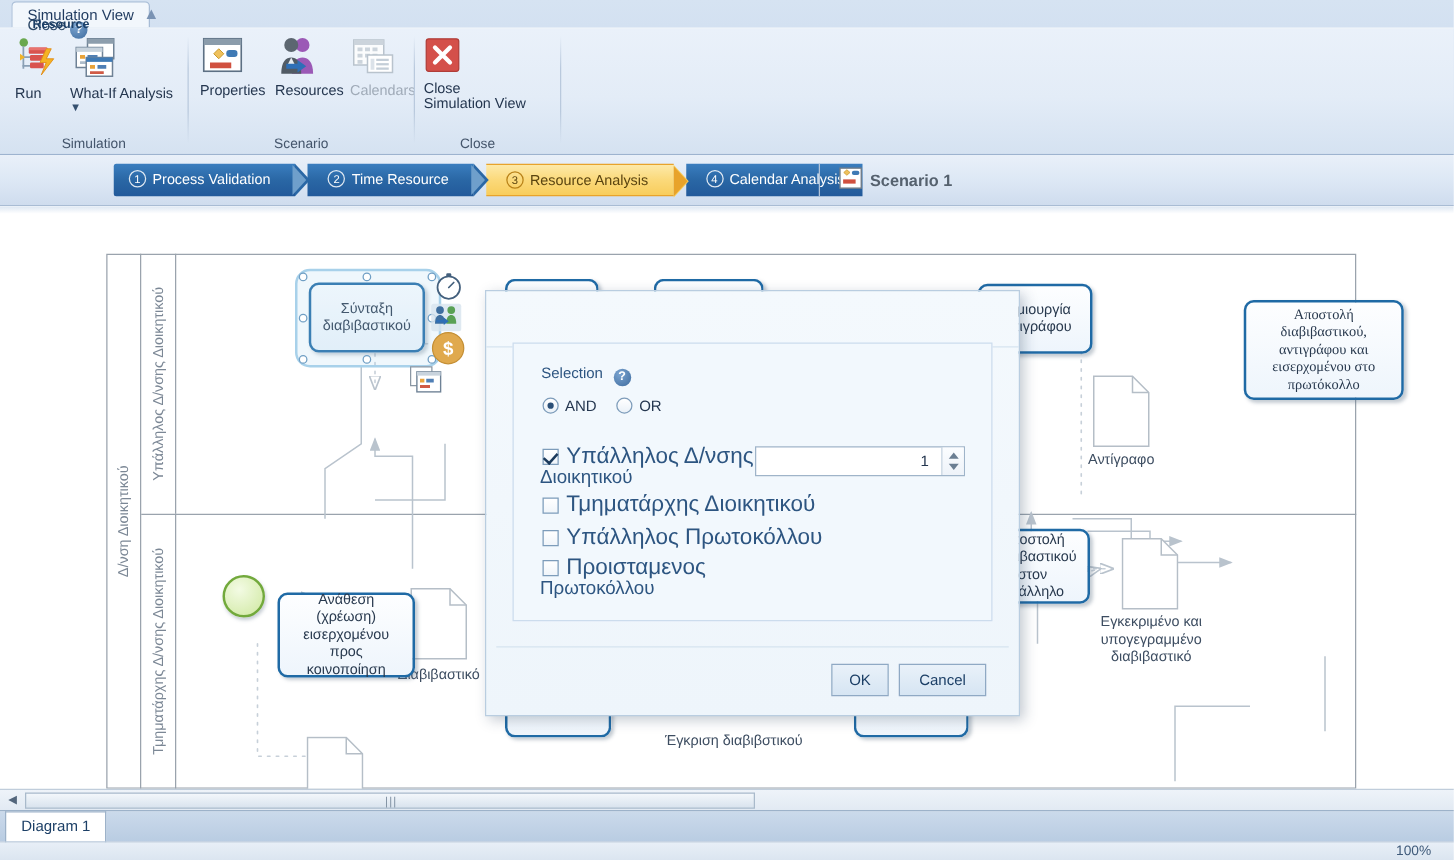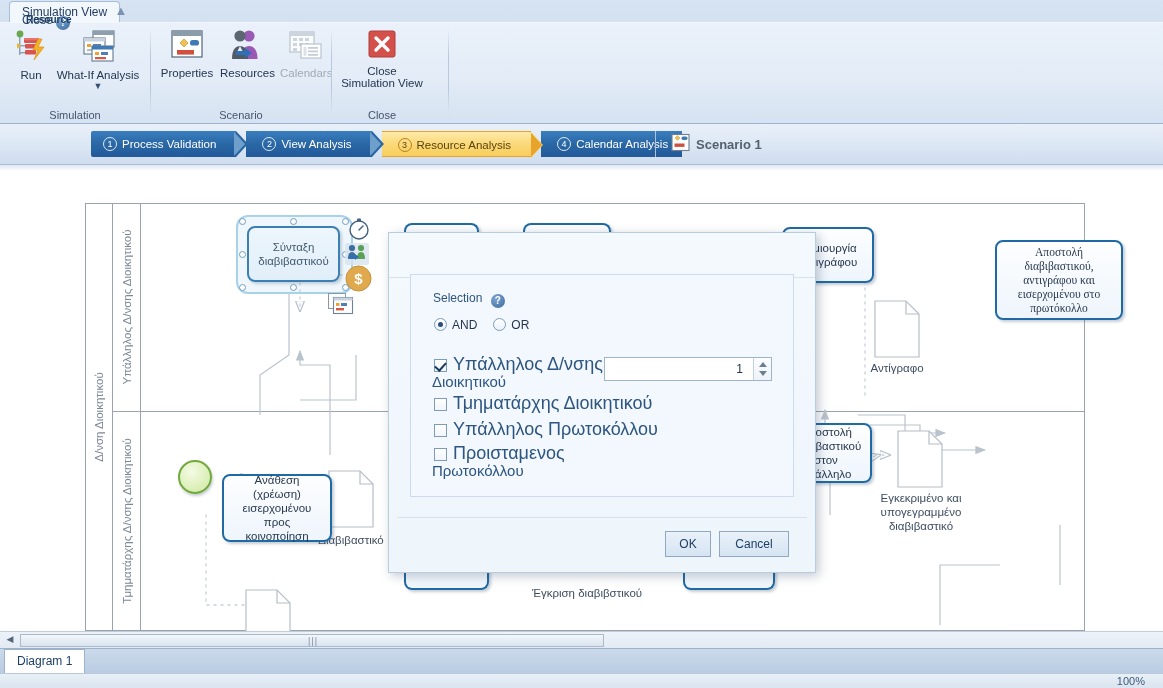--- a/index.html
+++ b/index.html
@@ -28,21 +28,21 @@
   #ribbon-body { position:absolute; left:0; top:22px; width:100%; height:101px;
     background:linear-gradient(to bottom,#eaf1fa 0%, #e3ecf7 55%, #d5e2f1 100%);
     border-top:1px solid #f4f8fc; }
 
   .rgroup { position:absolute; top:0; height:101px; }
   .rgroup-label { position:absolute; bottom:3px; left:0; width:100%;
     text-align:center; font-size:11px; color:#44556b; }
   .rgroup-sep { position:absolute; top:6px; width:1px; height:86px;
     background:linear-gradient(to bottom, rgba(255,255,255,0) 0%, #b9c9dd 30%, #b9c9dd 70%, rgba(255,255,255,0) 100%); }
 
-  .rbtn { position:absolute; top:4px; text-align:center; cursor:default;
+  .rbtn { position:absolute; top:4px; cursor:default;
     padding:2px 4px 0 4px; border-radius:3px; }
   .rbtn .rlabel { display:block; font-size:11.5px; color:#24364f; line-height:12px; margin-top:3px; }
   .rbtn.disabled .rlabel { color:#a0abb8; }
   .ricon { display:block; margin:0 auto; position:relative; }
   .rdrop { display:block; font-size:9px; color:#35506f; line-height:7px; margin-top:2px; }
 
   
   #levelbar { position:absolute; left:0; top:124px; width:1163px; height:41px;
     background:linear-gradient(to bottom,#e9f0f9 0%, #dde8f5 50%, #cfdcee 100%);
     border-bottom:1px solid #a9bcd4; }
@@ -313,21 +313,21 @@
   <span class="help-dot">?</span>
 </div>
 
 <div id="stepper">
   <div class="step">
     <span class="num">1</span><span>Process Validation</span>
     <span class="arw2"></span>
     <span class="arw"></span>
   </div>
   <div class="step" style="margin-left:10px;">
-    <span class="num">2</span><span>View Analysis</span>
+    <span class="num">2</span><span>Time Resource</span>
     <span class="arw2"></span>
     <span class="arw"></span>
   </div>
   <div class="step active" style="margin-left:10px;">
     <span class="num">3</span><span>Resource Analysis</span>
     <span class="arw2"></span>
     <span class="arw"></span>
   </div>
   <div class="step" style="margin-left:10px;padding-right:14px;">
     <span class="num">4</span><span>Calendar Analysis</span>

